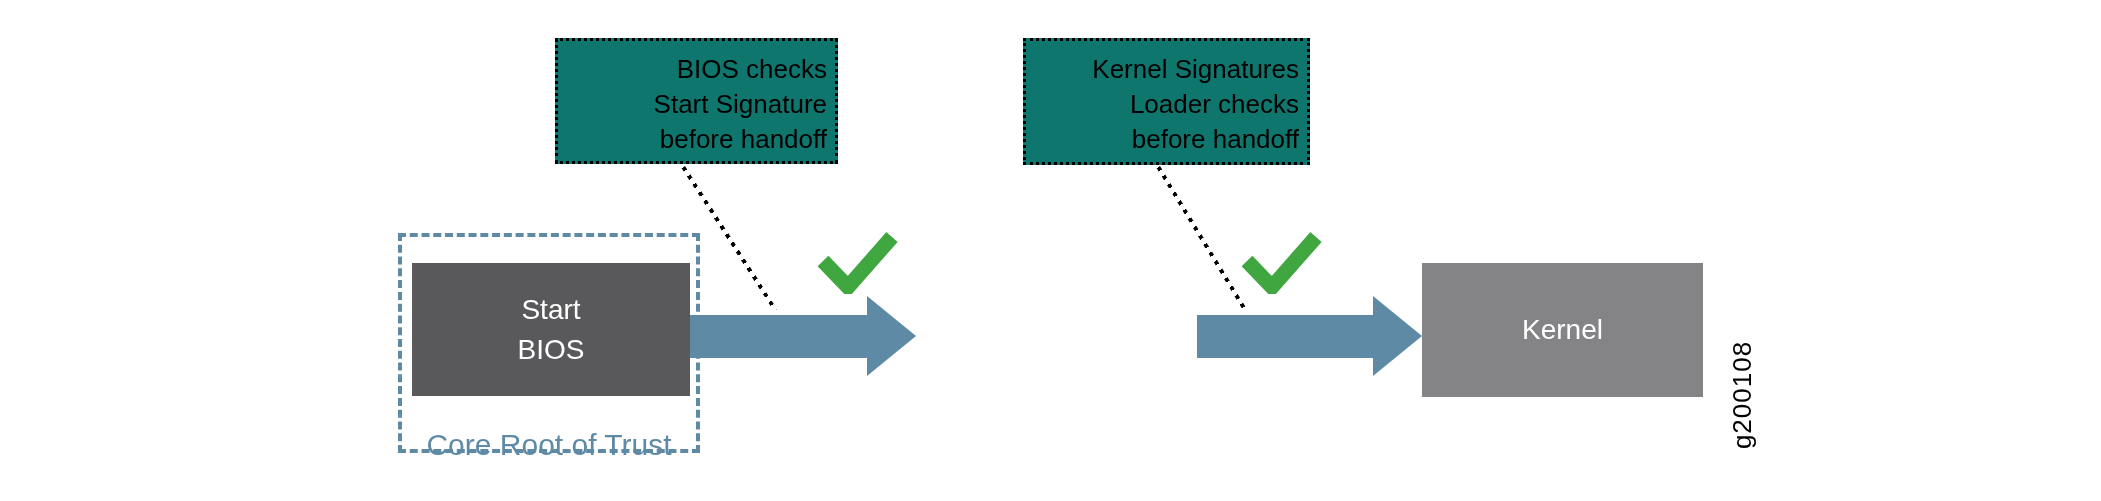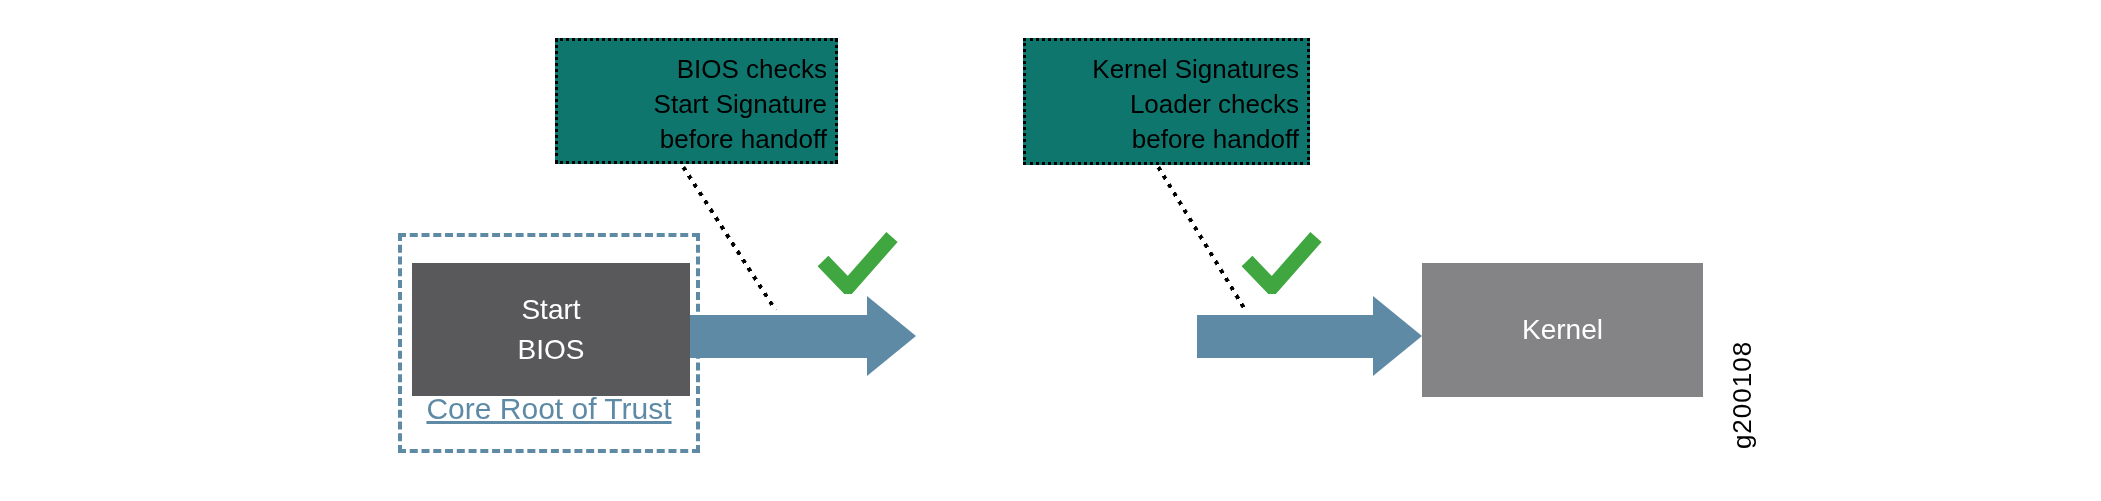--- a/index.html
+++ b/index.html
@@ -86,21 +86,21 @@
   <div class="ann-box" style="left:1023px; top:38px; width:287px; height:127px;">
     <div>Kernel Signatures</div>
     <div>Loader checks</div>
     <div>before handoff</div>
   </div>
 
   <div class="leader" style="left:685px; top:166px; width:170px; transform:rotate(57.2deg);"></div>
   <div class="leader" style="left:1160px; top:166px; width:167px; transform:rotate(58.7deg);"></div>
 
   <div class="trust-box" style="left:398px; top:233px; width:302px; height:220px;"></div>
-  <div class="trust-label" style="left:398px; top:392px; width:302px;text-decoration:underline;">Core Root of Trust</div>
+  <div class="trust-label" style="left:398px; top:428px; width:302px;">Core Root of Trust</div>
 
   <div class="node" style="left: 412px; top: 263px; width: 278px; height: 133px; background: rgb(89, 89, 91);">
     <div class="lines">
       <div>Start</div>
       <div>BIOS</div>
     </div>
   </div>
 
   <div class="arrow-body" style="left: 690px; top: 315px; width: 178px; height: 43px; background: rgb(94, 138, 166);"></div>
   <div class="arrow-head" style="left: 867px; top: 296px; width: 49px; height: 80px; background: rgb(94, 138, 166);"></div>

